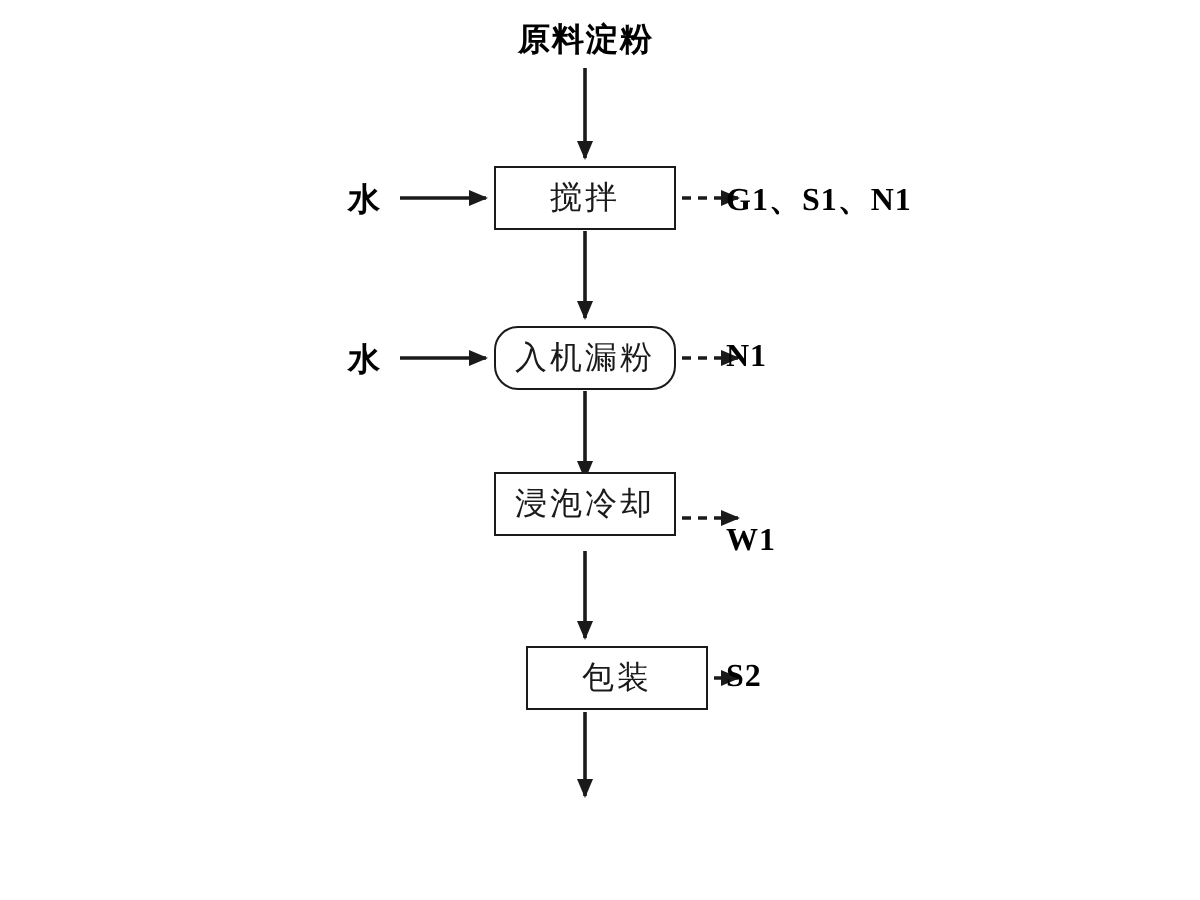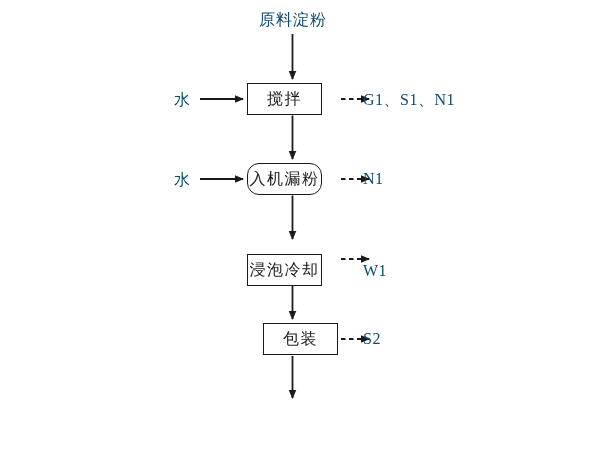--- a/index.html
+++ b/index.html
@@ -12,22 +12,23 @@
     width: 600px;
     height: 450px;
     background: #ffffff;
     font-family: "Liberation Serif", "DejaVu Serif", serif;
     color: #1a1a1a;
     overflow: hidden;
   }
   .label {
     position: absolute;
     font-size: 16px;
-    color: #0c4a6e;
+    color: #000000;
     white-space: nowrap;
+    font-weight: bold;
   }
   .source-label {
     left: 233px;
     top: 10px;
     width: 120px;
     text-align: center;
     letter-spacing: 1px;
   }
   .water-label {
     left: 170px;
@@ -41,35 +42,35 @@
     font-size: 16px;
     letter-spacing: 0.5px;
   }
   .out-1 { top: 90px; }
   .out-2 { top: 170px; }
   .out-3 { top: 250px; margin-top: 12px; }
   .out-4 { top: 330px; }
   .flow-box {
     position: absolute;
     left: 247px;
-    width: 75px;
+    width: 91px;
     height: 32px;
     box-sizing: border-box;
     border: 1.6px solid #1a1a1a;
     background: #ffffff;
     display: flex;
     align-items: center;
     justify-content: center;
     font-size: 16px;
     letter-spacing: 1.5px;
     text-align: left;
   }
   .box-1 { top: 83px; }
   .box-2 { top: 163px; border-radius: 12px; }
-  .box-3 { top: 254px; }
+  .box-3 { top: 236px; }
   .box-4 { top: 323px; margin-left: 16px; }
   .box-5 { top: 402px; height: 34px; }
   #connectors {
     position: absolute;
     left: 0;
     top: 0;
     pointer-events: none;
   }
 </style>
 </head>

